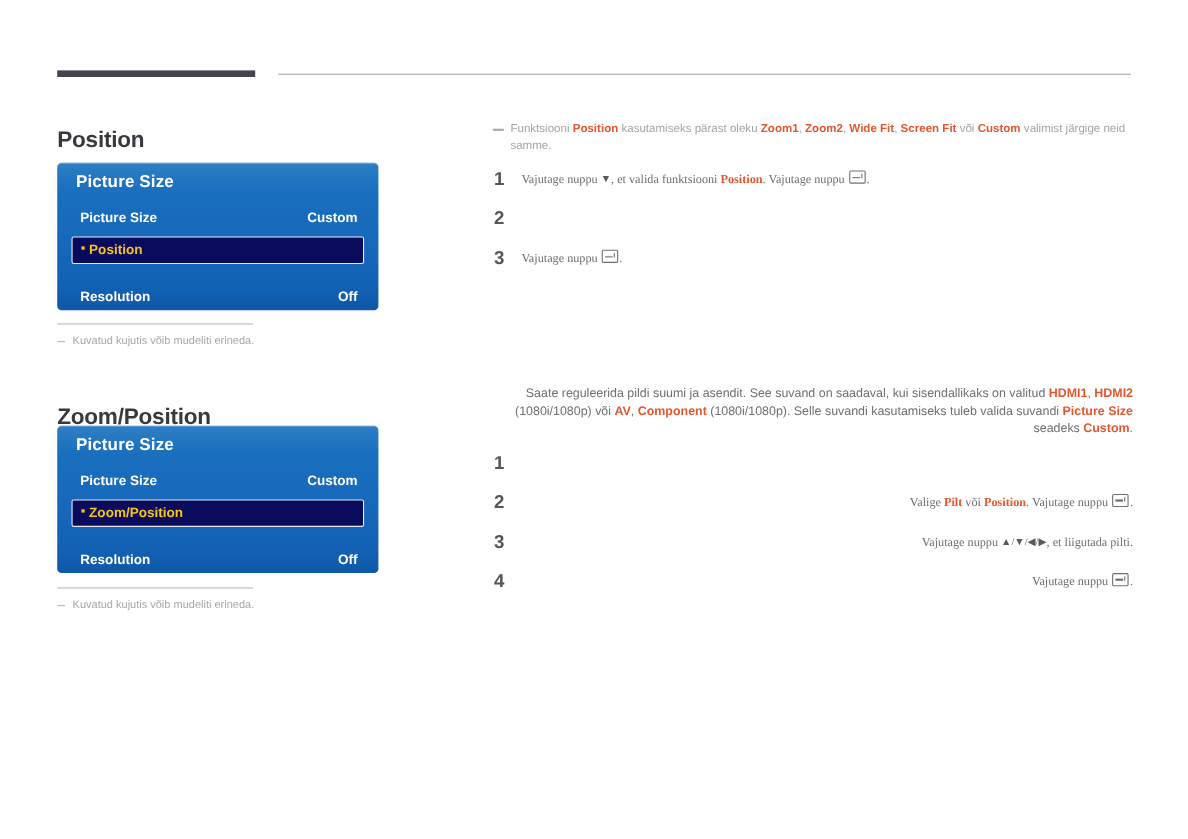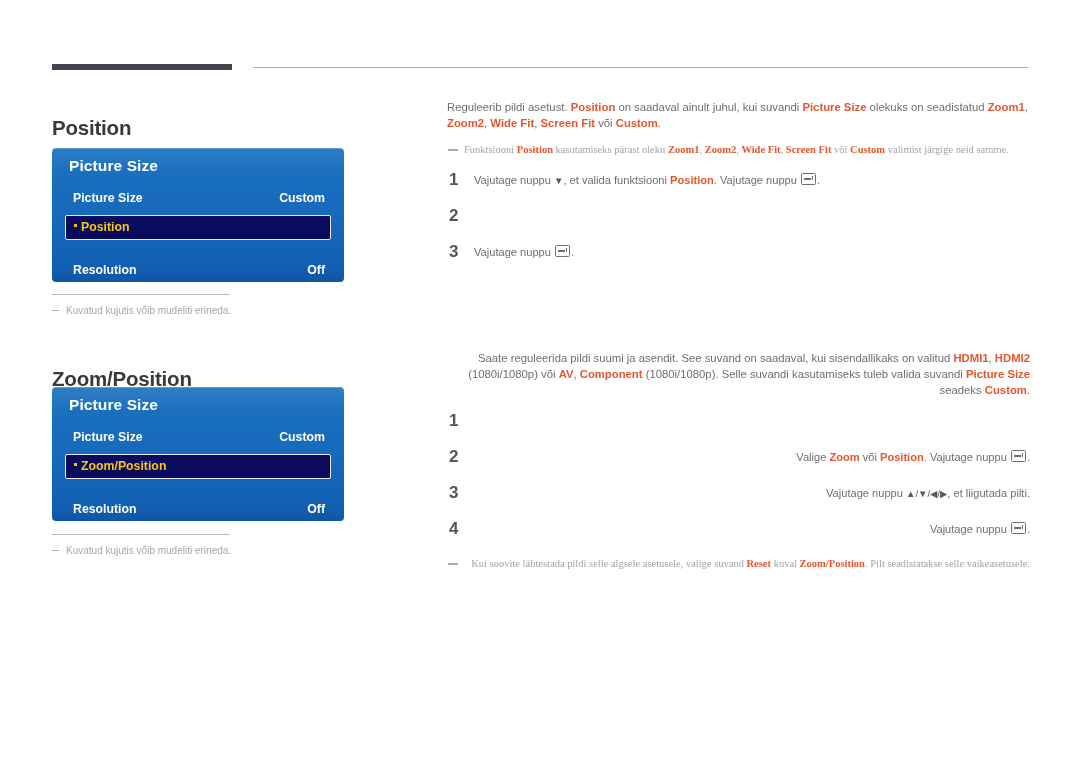--- a/index.html
+++ b/index.html
@@ -190,21 +190,20 @@
   }
 
   
   .note {
     position: relative;
     padding-left: 17px;
     margin-top: 11px;
     font-size: 10.5px;
     line-height: 1.45;
     color: #a3a3a9;
-    font-family: Liberation Serif, serif;
   }
   .note .note-dash {
     position: absolute;
     left: 1px;
     top: 7px;
     width: 10px;
     height: 1.6px;
     background: #a9a9af;
   }
   .note b {
@@ -233,20 +232,21 @@
     font-weight: bold;
     color: #55555c;
   }
   .step b {
     color: #e4572e;
     font-weight: bold;
   }
   .step .txt {
     display: block;
     padding-top: 1px;
+    font-family: Liberation Serif, serif;
   }
 
   
   .enter-ico {
     display: inline-block;
     width: 13px;
     height: 10px;
     border: 1.3px solid #6e6e74;
     border-radius: 1.5px;
     position: relative;
@@ -310,21 +310,20 @@
 
   <div class="caption-wrap" id="caption-1">
     <div class="caption-rule"></div>
     <div class="caption-text">
       <span class="caption-dash"></span>
       <span>Kuvatud kujutis võib mudeliti erineda.</span>
     </div>
   </div>
 
   <div class="col-right" id="body-position">
-    <p class="para">Reguleerib pildi asetust. <b>Position</b> on saadaval ainult juhul, kui suvandi <b>Picture Size</b> olekuks on seadistatud <b>Zoom1</b>, <b>Zoom2</b>, <b>Wide Fit</b>, <b>Screen Fit</b> või <b>Custom</b>.</p>
     <div class="note">
       <span class="note-dash"></span>
       <span>Funktsiooni <b>Position</b> kasutamiseks pärast oleku <b>Zoom1</b>, <b>Zoom2</b>, <b>Wide Fit</b>, <b>Screen Fit</b> või <b>Custom</b> valimist järgige neid samme.</span>
     </div>
     <div class="steps">
         <div class="step">
           <span class="num">1</span>
           <span class="txt">Vajutage nuppu <span class="arr">▼</span>, et valida funktsiooni <b>Position</b>. Vajutage nuppu <span class="enter-ico"></span>.</span>
         </div>
         <div class="step">
@@ -367,30 +366,26 @@
   </div>
 
   <div class="col-right" id="body-zoomposition">
     <p class="para">Saate reguleerida pildi suumi ja asendit. See suvand on saadaval, kui sisendallikaks on valitud <b>HDMI1</b>, <b>HDMI2</b> (1080i/1080p) või <b>AV</b>, <b>Component</b> (1080i/1080p). Selle suvandi kasutamiseks tuleb valida suvandi <b>Picture Size</b> seadeks <b>Custom</b>.</p>
     <div class="steps">
         <div class="step">
           <span class="num">1</span>
         </div>
         <div class="step">
           <span class="num">2</span>
-          <span class="txt">Valige <b>Zoom</b> või <b>Position</b>. Vajutage nuppu <span class="enter-ico"></span>.</span>
+          <span class="txt">Valige <b>Pilt</b> või <b>Position</b>. Vajutage nuppu <span class="enter-ico"></span>.</span>
         </div>
         <div class="step">
           <span class="num">3</span>
           <span class="txt">Vajutage nuppu <span class="arr">▲/▼/◀/▶</span>, et liigutada pilti.</span>
         </div>
         <div class="step">
           <span class="num">4</span>
           <span class="txt">Vajutage nuppu <span class="enter-ico"></span>.</span>
         </div>
       </div>
-    <div class="note">
-      <span class="note-dash"></span>
-      <span>Kui soovite lähtestada pildi selle algsele asetusele, valige suvand <b>Reset</b> kuval <b>Zoom/Position</b>. Pilt seadistatakse selle vaikeasetusele.</span>
-    </div>
   </div>
 
 </div>
 
 </body></html>

